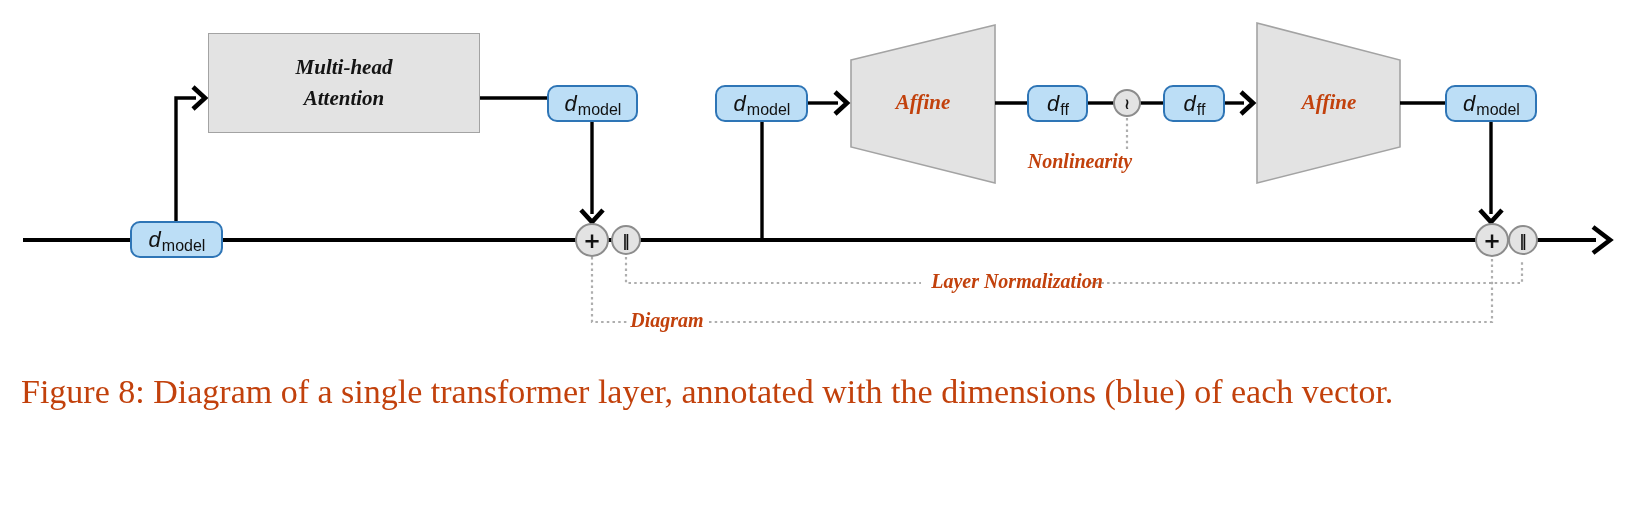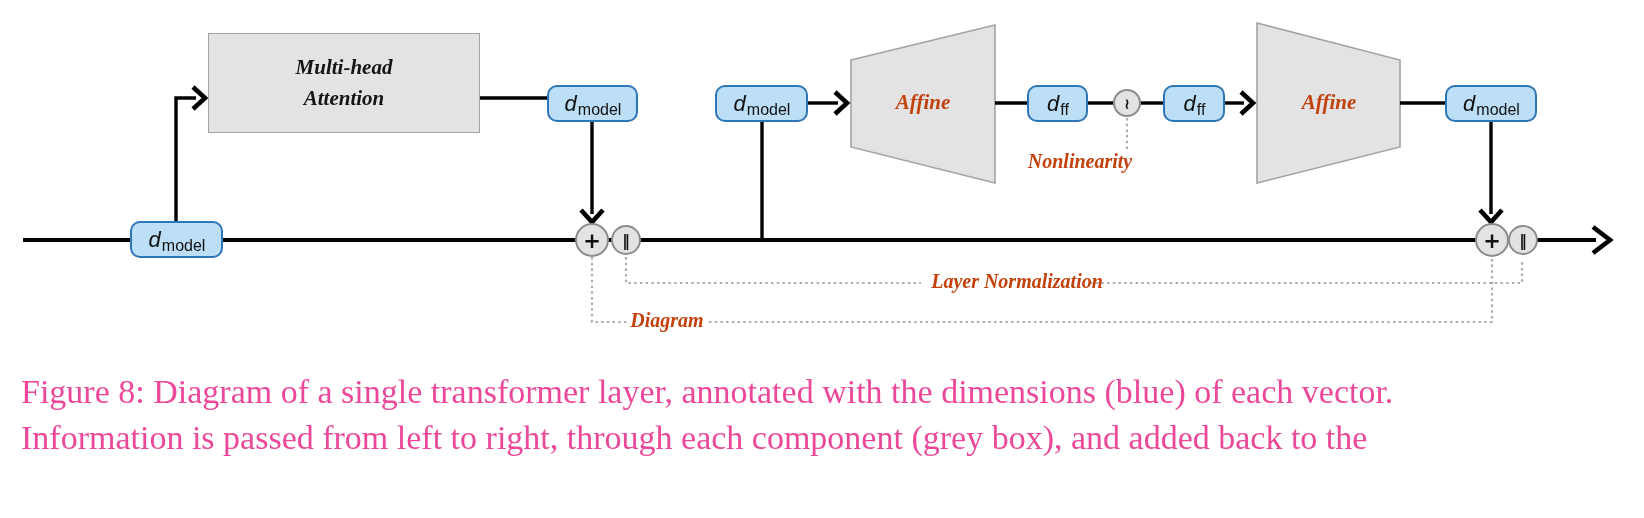--- a/index.html
+++ b/index.html
@@ -56,21 +56,21 @@
     font-style:italic;font-weight:bold;
     font-size:20px;color:#c2410c;
     transform:translate(-50%,0);
     white-space:nowrap;
   }
   .annot.centered{transform:translate(-50%,-50%);}
 
   .caption{
     position:absolute;left:21px;top:369px;width:1560px;
     font-family:"Liberation Serif", serif;
-    font-size:34px;line-height:46px;color:#ec4899;
+    font-size:34px;line-height:46px;color:#c2410c;
   }
   .caption div{white-space:nowrap;}
 </style>
 </head>
 <body>
 
 <div class="screen">
   <div class="diagram">
 
     <svg class="wires" width="1644" height="350" viewBox="0 0 1644 350">
@@ -161,15 +161,14 @@
     <div class="annot centered" style="left:923px;top:102px;font-size:21px;">Affine</div>
     <div class="annot centered" style="left:1329px;top:102px;font-size:21px;">Affine</div>
 
     <div class="annot" style="left:1080px;top:150px;">Nonlinearity</div>
     <div class="annot" style="left:1005px;top:270px;margin-left:12px;">Layer Normalization</div>
     <div class="annot" style="left:667px;top:309px;">Diagram</div>
   </div>
 
   <div class="caption">
     <div>Figure 8: Diagram of a single transformer layer, annotated with the dimensions (blue) of each vector.</div>
-    <div>Information is passed from left to right, through each component (grey box), and added back to the</div>
   </div>
 </div>
 
 </body></html>

